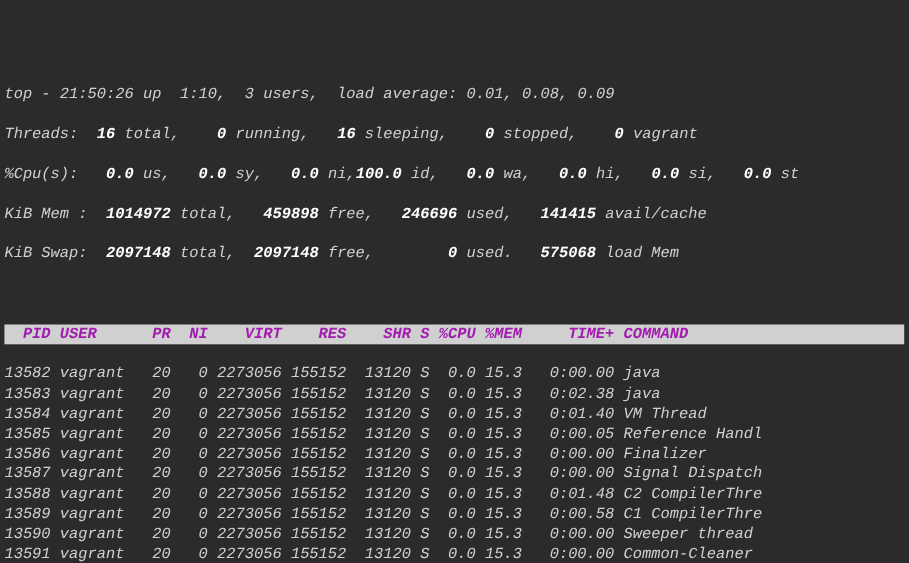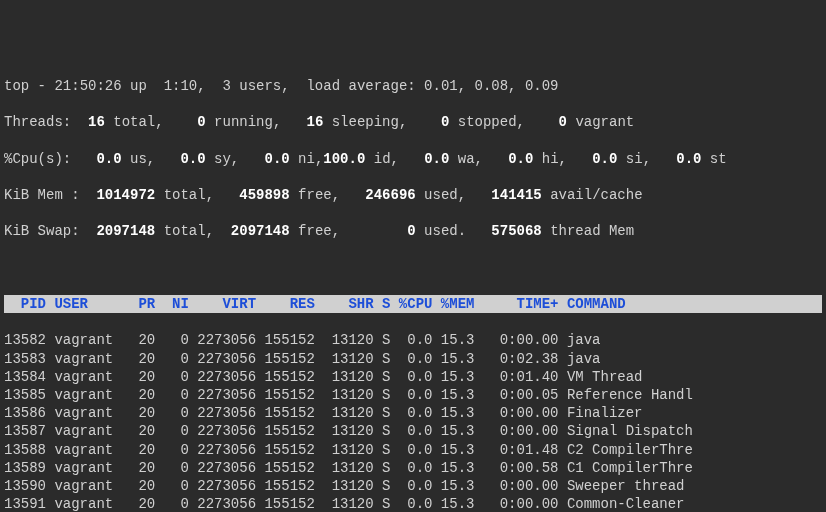--- a/index.html
+++ b/index.html
@@ -12,33 +12,33 @@
     line-height: 1.3;
     width: 826px;
     height: 512px;
     box-sizing: border-box;
     overflow: hidden;
     white-space: pre;
   }
   .bold { font-weight: bold; color: #ffffff; }
   .header-row {
     background: #d0d0d0;
-    color: #1d4ed8;
+    color: #a21caf;
     font-weight: bold;
   }
-  .row { display: block; }
+  .row { display: block; font-style: italic; }
 </style>
 </head>
 <body>
 
 
 
 <div class="row"><span>top - </span><span>21:50:26</span><span> up  1:10,  3 users,  load average: </span><span>0.01, 0.08, 0.09</span></div>
 <div class="row"><span>Threads: </span><span class="bold"> 16 </span><span>total,   </span><span class="bold"> 0 </span><span>running,  </span><span class="bold"> 16 </span><span>sleeping,   </span><span class="bold"> 0 </span><span>stopped,   </span><span class="bold"> 0 </span><span>vagrant</span></div>
 <div class="row"><span>%Cpu(s):  </span><span class="bold"> 0.0 </span><span>us,  </span><span class="bold"> 0.0 </span><span>sy,  </span><span class="bold"> 0.0 </span><span>ni,</span><span class="bold">100.0 </span><span>id,  </span><span class="bold"> 0.0 </span><span>wa,  </span><span class="bold"> 0.0 </span><span>hi,  </span><span class="bold"> 0.0 </span><span>si,  </span><span class="bold"> 0.0 </span><span>st</span></div>
 <div class="row"><span>KiB Mem : </span><span class="bold"> 1014972 </span><span>total,   </span><span class="bold">459898 </span><span>free,   </span><span class="bold">246696 </span><span>used,   </span><span class="bold">141415 </span><span>avail/cache</span></div>
-<div class="row"><span>KiB Swap: </span><span class="bold"> 2097148 </span><span>total,  </span><span class="bold">2097148 </span><span>free,        </span><span class="bold">0 </span><span>used.   </span><span class="bold">575068 </span><span>thread Mem </span></div>
+<div class="row"><span>KiB Swap: </span><span class="bold"> 2097148 </span><span>total,  </span><span class="bold">2097148 </span><span>free,        </span><span class="bold">0 </span><span>used.   </span><span class="bold">575068 </span><span>load Mem </span></div>
 <div class="row"> </div>
 <div class="row header-row">  PID USER      PR  NI    VIRT    RES    SHR S %CPU %MEM     TIME+ COMMAND         </div>
 <div id="proc-list"><div class="row">13582 vagrant   20   0 2273056 155152  13120 S  0.0 15.3   0:00.00 java</div><div class="row">13583 vagrant   20   0 2273056 155152  13120 S  0.0 15.3   0:02.38 java</div><div class="row">13584 vagrant   20   0 2273056 155152  13120 S  0.0 15.3   0:01.40 VM Thread</div><div class="row">13585 vagrant   20   0 2273056 155152  13120 S  0.0 15.3   0:00.05 Reference Handl</div><div class="row">13586 vagrant   20   0 2273056 155152  13120 S  0.0 15.3   0:00.00 Finalizer</div><div class="row">13587 vagrant   20   0 2273056 155152  13120 S  0.0 15.3   0:00.00 Signal Dispatch</div><div class="row">13588 vagrant   20   0 2273056 155152  13120 S  0.0 15.3   0:01.48 C2 CompilerThre</div><div class="row">13589 vagrant   20   0 2273056 155152  13120 S  0.0 15.3   0:00.58 C1 CompilerThre</div><div class="row">13590 vagrant   20   0 2273056 155152  13120 S  0.0 15.3   0:00.00 Sweeper thread</div><div class="row">13591 vagrant   20   0 2273056 155152  13120 S  0.0 15.3   0:00.00 Common-Cleaner</div></div>
 
 
 
 
 </body></html>

